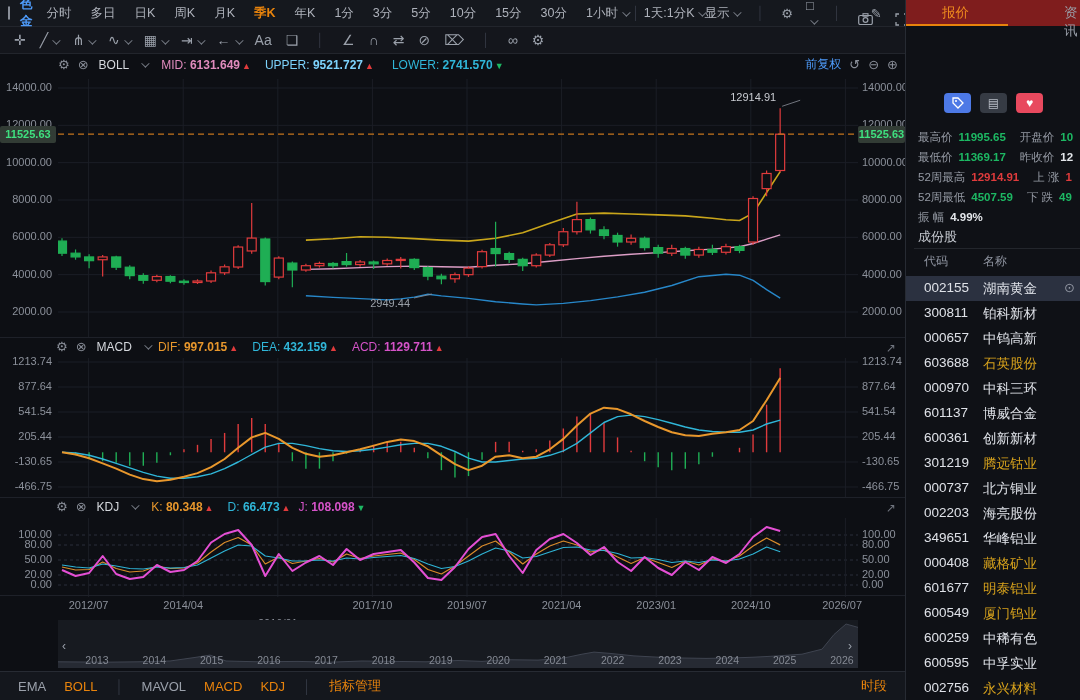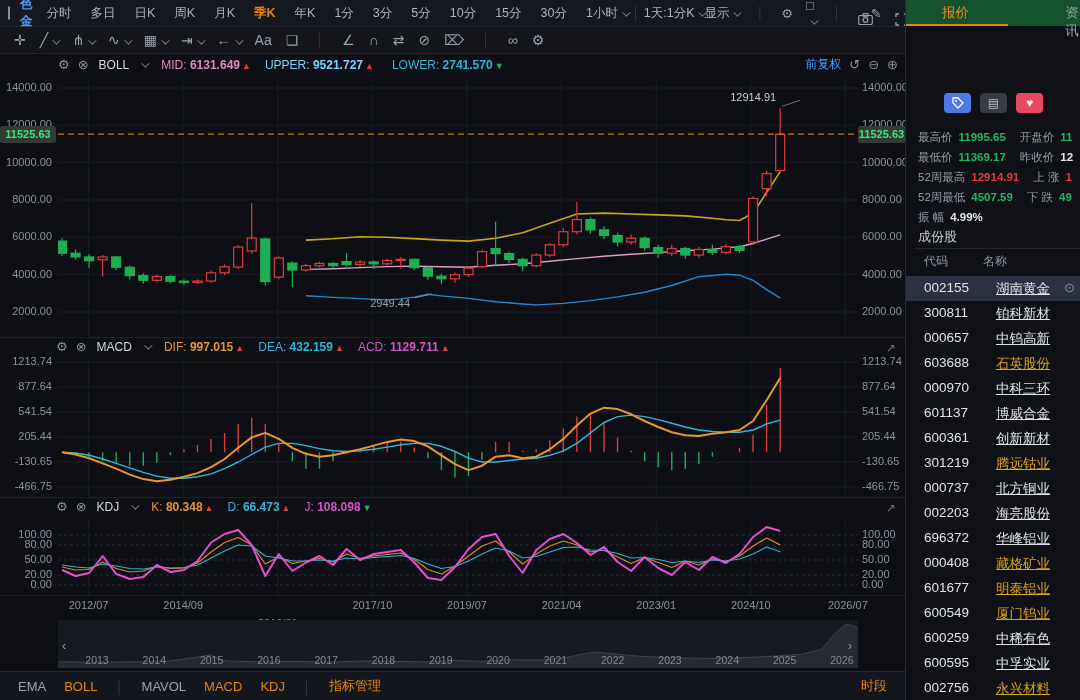--- a/index.html
+++ b/index.html
@@ -36,21 +36,21 @@
   .xlabs{position:absolute;top:597px;left:0;width:905px;height:18px;}
   .divline{position:absolute;left:0;width:905px;height:1px;background:#1e2129;}
   .bottombar{position:absolute;left:0;top:671px;width:905px;height:29px;background:#14171d;border-top:1px solid #272b33;
              display:flex;align-items:center;gap:18px;padding:0 18px;box-sizing:border-box;font-size:13px;}
   .bbitem{color:#9aa0aa;cursor:pointer;}
   .bbitem.on{color:#e8830c;}
   .bdiv{color:#343944;}
   .bbright{margin-left:auto;color:#e8830c;cursor:pointer;}
   .rpanel{position:absolute;left:905px;top:0;width:175px;height:700px;background:#0f1116;border-left:1px solid #272b33;
           box-sizing:border-box;overflow:hidden;}
-  .rtabs{position:relative;height:26px;background:#14532d;text-align:center;}
+  .rtabs{position:relative;height:26px;background:#7f1d1d;}
   .rtab{position:absolute;top:4px;font-size:13.5px;color:#9aa0aa;cursor:pointer;}
   .rtab.active{color:#f08c1e;}
   .runder{position:absolute;left:0;top:24px;width:102px;height:2px;background:#e8830c;}
   .stockhead{position:absolute;left:12px;top:34px;font-size:19px;font-weight:bold;color:#e8ebf0;white-space:nowrap;}
   .pricerow{position:absolute;left:12px;top:64px;white-space:nowrap;color:#12b75f;font-weight:bold;}
   .bigprice{font-size:19px;}
   .chg{font-size:12px;margin-left:4px;}
   .acticons{position:absolute;left:0;top:93px;width:175px;display:flex;justify-content:center;gap:9px;}
   .actbtn{width:27px;height:20px;border-radius:4px;display:flex;align-items:center;justify-content:center;
           color:#fff;font-size:12px;cursor:pointer;}
@@ -58,21 +58,21 @@
   .statlab{color:#959aa4;}
   .statval{font-weight:bold;margin-left:6px;margin-top:12px;}
   .vgreen{color:#1db863}.vred{color:#e03b3c}.vwhite{color:#e3e6ea}
   .statr{display:inline-block;margin-left:14px;}
   .constit{position:absolute;left:12px;top:228px;font-size:13px;color:#c6cad1;}
   .listdiv{position:absolute;left:8px;top:248px;width:167px;height:1px;background:#23262c;}
   .colhead{position:absolute;top:253px;font-size:12px;color:#8f94a0;}
   .srow{position:absolute;left:0;width:175px;height:25px;cursor:pointer;font-size:13.5px;}
   .srow.sel{background:#2b3140;}
   .scode{position:absolute;left:18px;top:4px;color:#dfe2e8;}
-  .sname{position:absolute;left:90px;top:4px;color:#dfe2e8;text-decoration:underline;}
+  .sname{position:absolute;left:77px;top:4px;color:#dfe2e8;}
   .sname.yellow{color:#d7a21c;}
   .sradio{position:absolute;left:158px;top:4px;color:#8f94a0;font-size:13px;}
   .expand{position:absolute;color:#6f747e;font-size:12px;z-index:5;cursor:pointer;}
   svg{position:absolute;display:block;}
 </style>
 </head>
 <body>
 
 <div class="app">
 
@@ -157,32 +157,32 @@
       <span class="smicon">↺</span>
       <span class="smicon">⊖</span>
       <span class="smicon">⊕</span>
     </div>
 
   <div class="indrow" id="macdrow" style="left:56px;top:339px;">
       <span class="smicon">⚙</span>
       <span class="smicon">⊗</span>
       <span class="indname">MACD</span>
       <span class="caret"></span>
-      <span style="margin-left: 6px;"><span class="orangec">DIF: </span><span class="indval orangec">997.015</span><span class="tri red">▲</span></span>
+      <span style=""><span class="orangec">DIF: </span><span class="indval orangec">997.015</span><span class="tri red">▲</span></span>
       <span style="margin-left: 6px;"><span class="cyan">DEA: </span><span class="indval cyan">432.159</span><span class="tri red">▲</span></span>
       <span style="margin-left: 6px;"><span class="magenta">ACD: </span><span class="indval magenta">1129.711</span><span class="tri red">▲</span></span>
     </div>
   <div class="indrow" id="kdjrow" style="left:56px;top:499px;">
       <span class="smicon">⚙</span>
       <span class="smicon">⊗</span>
       <span class="indname">KDJ</span>
       <span class="caret"></span>
       <span style="margin-left: 6px;"><span class="orangec">K: </span><span class="indval orangec">80.348</span><span class="tri red">▲</span></span>
       <span style="margin-left: 6px;"><span class="cyan">D: </span><span class="indval cyan">66.473</span><span class="tri red">▲</span></span>
-      <span style="margin-left: 6px;"><span class="magenta">J: </span><span class="indval magenta">108.098</span><span class="tri green">▼</span></span>
+      <span style=""><span class="magenta">J: </span><span class="indval magenta">108.098</span><span class="tri green">▼</span></span>
     </div>
   <span class="expand" style="left:886px;top:341px;">↗</span>
   <span class="expand" style="left:886px;top:501px;">↗</span>
 
   <div id="mainchart">
       <svg width="800" height="258" style="left: 58px; top: 79px;">
         <line x1="0" y1="9" x2="800" y2="9" stroke="#1b1e26" stroke-width="1"></line>
         <line x1="0" y1="46.333333333333336" x2="800" y2="46.333333333333336" stroke="#1b1e26" stroke-width="1"></line>
         <line x1="0" y1="83.66666666666667" x2="800" y2="83.66666666666667" stroke="#1b1e26" stroke-width="1"></line>
         <line x1="0" y1="121.00000000000001" x2="800" y2="121.00000000000001" stroke="#1b1e26" stroke-width="1"></line>
@@ -499,28 +499,28 @@
       <div class="axlab r" style="top: 538px; left: 862px;">80.00</div>
       <div class="axlab l" style="top: 553px; left: 0px;">50.00</div>
       <div class="axlab r" style="top: 553px; left: 862px;">50.00</div>
       <div class="axlab l" style="top: 568px; left: 0px;">20.00</div>
       <div class="axlab r" style="top: 568px; left: 862px;">20.00</div>
       <div class="axlab l" style="top: 578px; left: 0px;">0.00</div>
       <div class="axlab r" style="top: 578px; left: 862px;">0.00</div>
     </div>
   <div class="xlabs" id="xlabs">
       <div class="axlab" style="left: 60.6px; top: 2px; width: 56px; text-align: center;">2012/07</div>
-      <div class="axlab" style="left: 155.2px; top: 2px; width: 56px; text-align: center;">2014/09</div>
+      <div class="axlab" style="left: 155.2px; top: 2px; width: 56px; text-align: center;">2014/04</div>
       <div class="axlab" style="left: 249.8px; top: 20px; width: 56px; text-align: center;">2016/01</div>
       <div class="axlab" style="left: 344.4px; top: 2px; width: 56px; text-align: center;">2017/10</div>
       <div class="axlab" style="left: 439px; top: 2px; width: 56px; text-align: center;">2019/07</div>
       <div class="axlab" style="left: 533.6px; top: 2px; width: 56px; text-align: center;">2021/04</div>
       <div class="axlab" style="left: 628.2px; top: 2px; width: 56px; text-align: center;">2023/01</div>
       <div class="axlab" style="left: 722.8px; top: 2px; width: 56px; text-align: center;">2024/10</div>
-      <div class="axlab" style="left: 828px; top: 2px; width: 56px; text-align: left;">2026/07</div>
+      <div class="axlab" style="left: 806px; top: 2px; width: 56px; text-align: right;">2026/07</div>
     </div>
   <div id="navchart">
       <svg width="800" height="48" style="left: 58px; top: 620px;">
         <rect x="0" y="0" width="800" height="48" fill="#171a20"></rect>
         <path d="M0,48 L0.0,41.8 L48.0,42.2 L80.0,41.8 L112.0,41.0 L136.0,37.6 L152.0,35.1 L168.0,41.0 L200.0,41.8 L240.0,41.4 L272.0,42.2 L304.0,41.0 L336.0,41.4 L368.0,41.8 L400.0,40.5 L424.0,41.4 L448.0,39.7 L480.0,40.1 L504.0,38.4 L524.0,34.2 L536.0,32.1 L552.0,33.4 L576.0,35.9 L600.0,37.2 L624.0,38.0 L648.0,38.4 L672.0,38.0 L696.0,37.2 L720.0,35.9 L744.0,34.2 L764.0,29.2 L776.0,14.5 L788.0,4.0 L800.0,7.4 L800,48 Z" fill="#262a33"></path>
         <polyline points="0.0,41.8 48.0,42.2 80.0,41.8 112.0,41.0 136.0,37.6 152.0,35.1 168.0,41.0 200.0,41.8 240.0,41.4 272.0,42.2 304.0,41.0 336.0,41.4 368.0,41.8 400.0,40.5 424.0,41.4 448.0,39.7 480.0,40.1 504.0,38.4 524.0,34.2 536.0,32.1 552.0,33.4 576.0,35.9 600.0,37.2 624.0,38.0 648.0,38.4 672.0,38.0 696.0,37.2 720.0,35.9 744.0,34.2 764.0,29.2 776.0,14.5 788.0,4.0 800.0,7.4" fill="none" stroke="#3f4450" stroke-width="1" stroke-linejoin="round"></polyline>
         <text x="39" y="44" fill="#858a94" font-size="10.5" text-anchor="middle">2013</text>
         <text x="96.3" y="44" fill="#858a94" font-size="10.5" text-anchor="middle">2014</text>
         <text x="153.6" y="44" fill="#858a94" font-size="10.5" text-anchor="middle">2015</text>
         <text x="210.89999999999998" y="44" fill="#858a94" font-size="10.5" text-anchor="middle">2016</text>
@@ -568,21 +568,21 @@
       <span class="actbtn" style="background:#4d79e6">
         <svg width="12" height="12" viewBox="0 0 12 12">
             <path d="M1 1h5l5 5-5 5-5-5z" fill="none" stroke="#fff" stroke-width="1.3"></path>
             <circle cx="4" cy="4" r="1" fill="#fff"></circle>
           </svg>
       </span>
       <span class="actbtn" style="background:#363b44;color:#b9bec7">▤</span>
       <span class="actbtn" style="background:#e8495e">♥</span>
     </div>
     <div id="statrows">
-        <div class="statrow" style="top: 130px;"><span class="statlab">最高价</span><span class="statval vgreen">11995.65</span><span class="statr"><span class="statlab">开盘价</span><span class="statval vgreen">11</span></span></div>
+        <div class="statrow" style="top: 130px;"><span class="statlab">最高价</span><span class="statval vgreen">11995.65</span><span class="statr"><span class="statlab">开盘价</span><span class="statval vgreen">10</span></span></div>
         <div class="statrow" style="top: 150px;"><span class="statlab">最低价</span><span class="statval vgreen">11369.17</span><span class="statr"><span class="statlab">昨收价</span><span class="statval vwhite">12</span></span></div>
         <div class="statrow" style="top: 170px;"><span class="statlab">52周最高</span><span class="statval vred">12914.91</span><span class="statr"><span class="statlab">上 涨</span><span class="statval vred">1</span></span></div>
         <div class="statrow" style="top: 190px;"><span class="statlab">52周最低</span><span class="statval vgreen">4507.59</span><span class="statr"><span class="statlab">下 跌</span><span class="statval vgreen">49</span></span></div>
         <div class="statrow" style="top: 210px;"><span class="statlab">振 幅</span><span class="statval vwhite">4.99%</span></div>
       </div>
     <div class="constit">成份股</div>
     <div class="listdiv"></div>
     <span class="colhead" style="left:18px">代码</span>
     <span class="colhead" style="left:77px">名称</span>
     <div id="stocklist">
@@ -621,21 +621,21 @@
         </div>
         <div class="srow" style="top: 476px;">
           <span class="scode">000737</span>
           <span class="sname">北方铜业</span>
         </div>
         <div class="srow" style="top: 501px;">
           <span class="scode">002203</span>
           <span class="sname">海亮股份</span>
         </div>
         <div class="srow" style="top: 526px;">
-          <span class="scode">696372</span>
+          <span class="scode">349651</span>
           <span class="sname">华峰铝业</span>
         </div>
         <div class="srow" style="top: 551px;">
           <span class="scode">000408</span>
           <span class="sname yellow">藏格矿业</span>
         </div>
         <div class="srow" style="top: 576px;">
           <span class="scode">601677</span>
           <span class="sname yellow">明泰铝业</span>
         </div>

